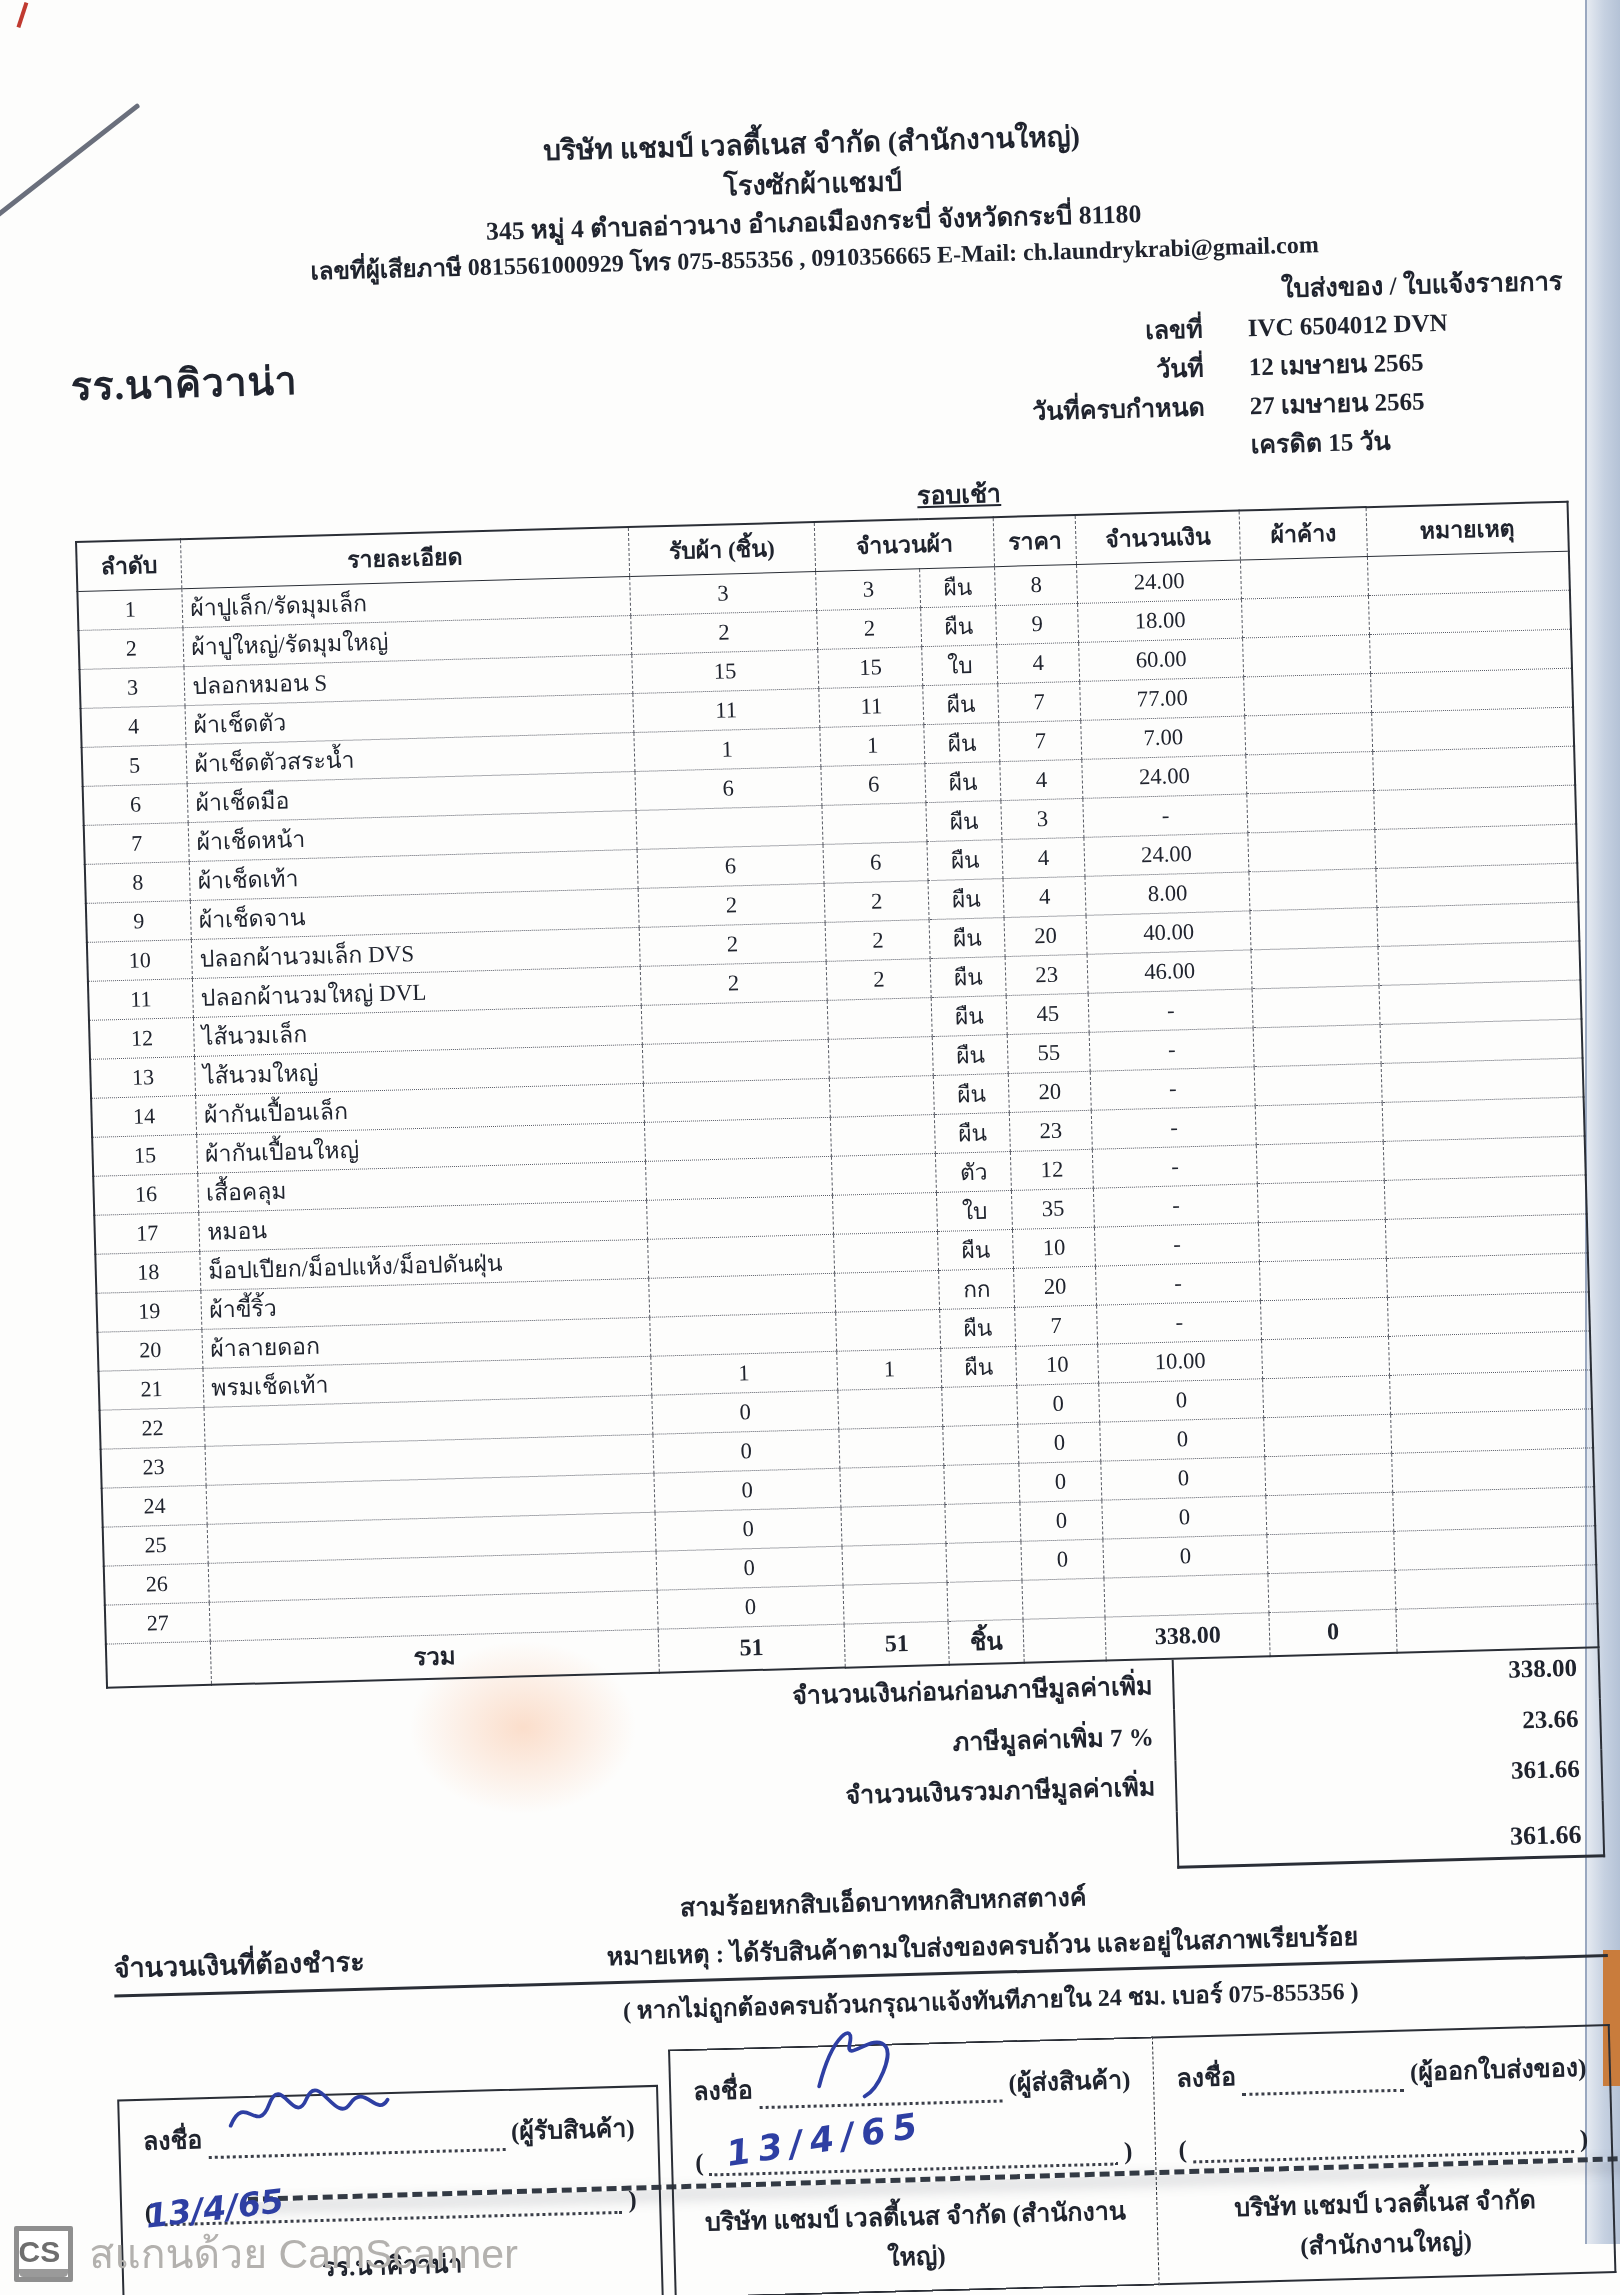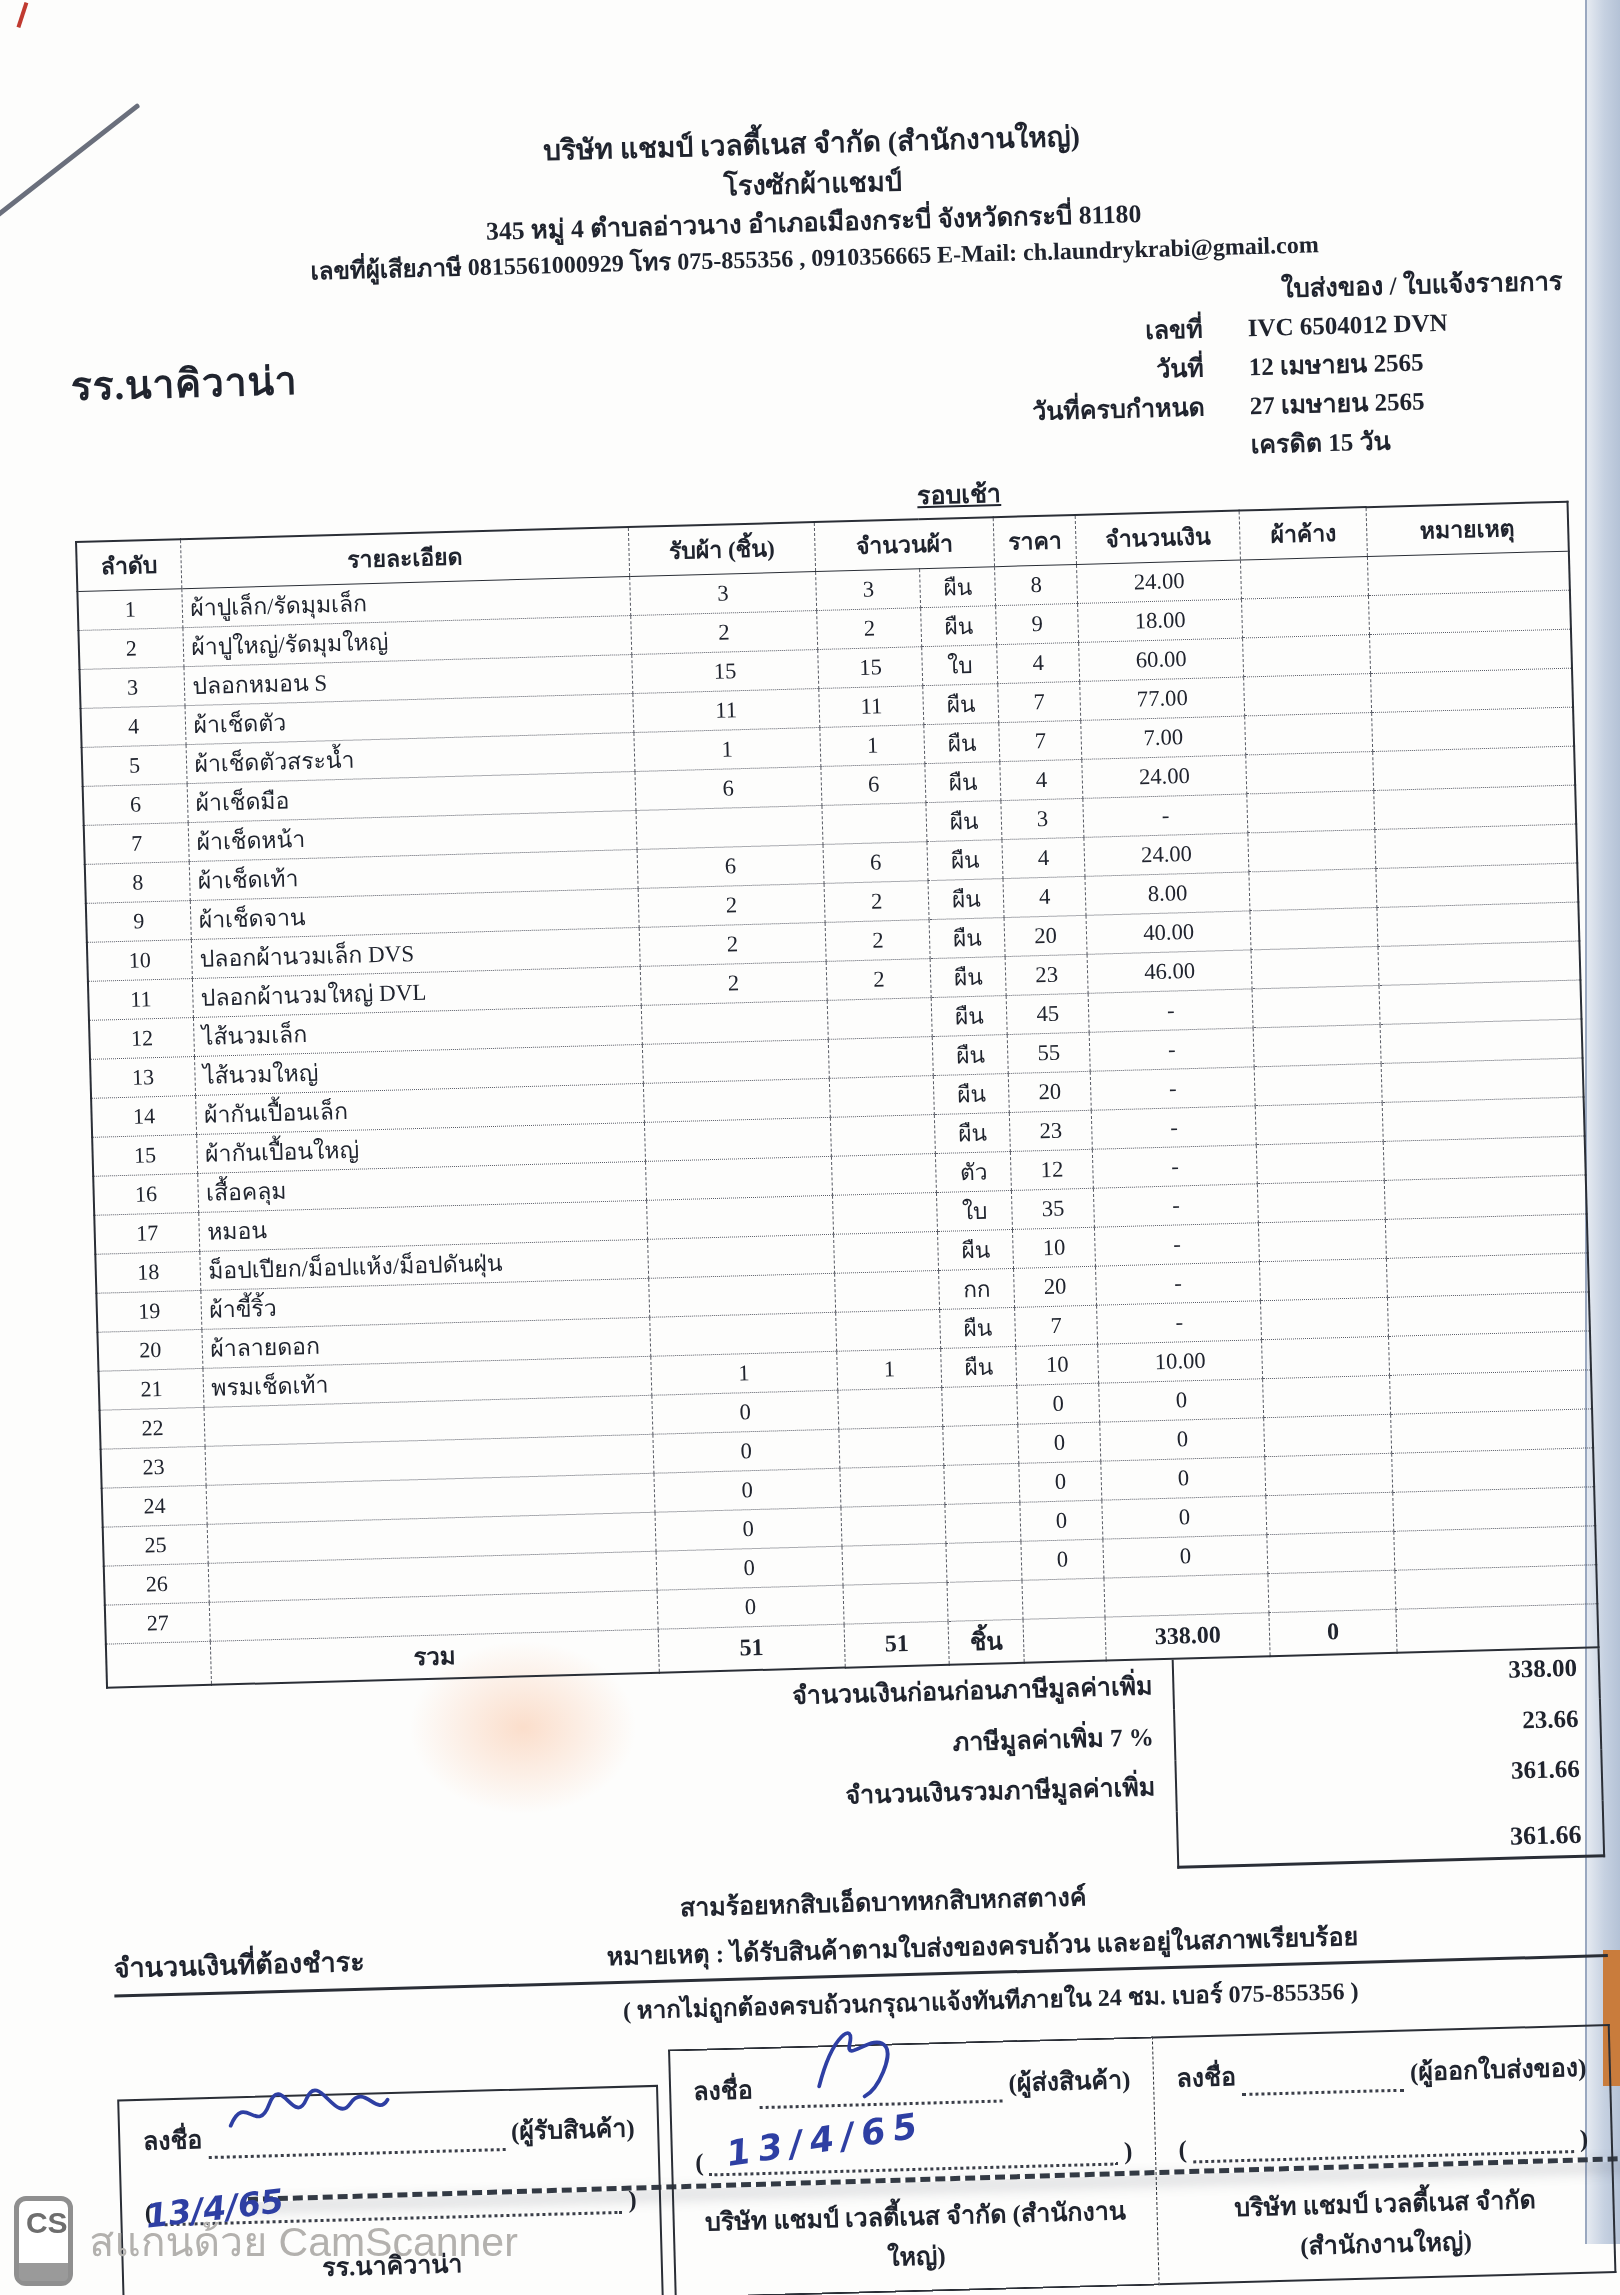--- a/index.html
+++ b/index.html
@@ -73,22 +73,22 @@
   .sig-line{display:flex;align-items:flex-end;font-size:25px;font-weight:bold;}
   .leader{flex:1;border-bottom:3px dotted #3a3e48;height:1.1em;margin:0 6px;position:relative;}
   .paren-line{display:flex;align-items:flex-end;font-size:25px;margin-top:35px;font-weight:bold;}
   .org{font-size:25px;font-weight:bold;text-align:center;margin-top:25.6px;}
   .hand{position:absolute;color:#2e3fa3;font-style:italic;font-family:"DejaVu Sans",sans-serif;}
   .hand.date-left{left:22.6px;top:90px;font-size:33px;transform:rotate(-5deg);font-weight:bold;}
   .hand.date-mid{left:53px;top:72px;font-size:35px;transform:rotate(-7deg);font-weight:bold;letter-spacing:7.5px;}
   svg.sig{position:absolute;overflow:visible;}
   
   .footer{position:absolute;left:13.6px;bottom:9px;display:flex;align-items:center;gap:16.6px;z-index:4;}
-  .cs-logo{width:59px;height:90px;border:5.3px solid #8f8f8f;border-radius:12px;background:#fff;
-    display:flex;flex-direction:column;justify-content:space-between;align-items:flex-end;box-sizing:border-box;}
+  .cs-logo{width:59px;height:56px;border:5.3px solid #8f8f8f;border-radius:2px;background:#fff;
+    display:flex;flex-direction:column;justify-content:space-between;align-items:flex-start;box-sizing:border-box;}
   .cs-logo .cs-txt{font-family:"Liberation Sans",sans-serif;font-weight:bold;font-size:30px;color:#6e6e6e;margin-top:4.5px;}
   .cs-logo .cs-band{width:100%;height:18px;background:#9a9a9a;border-radius:0 0 4.5px 4.5px;}
   .footer-text{font-family:"Liberation Sans",sans-serif;font-size:41px;color:#b3b1ae;}
 </style>
 </head>
 <body>
 
 <div class="edge-strip"></div>
 <div class="edge-line"></div>
 <div class="pen-scribble"></div>

